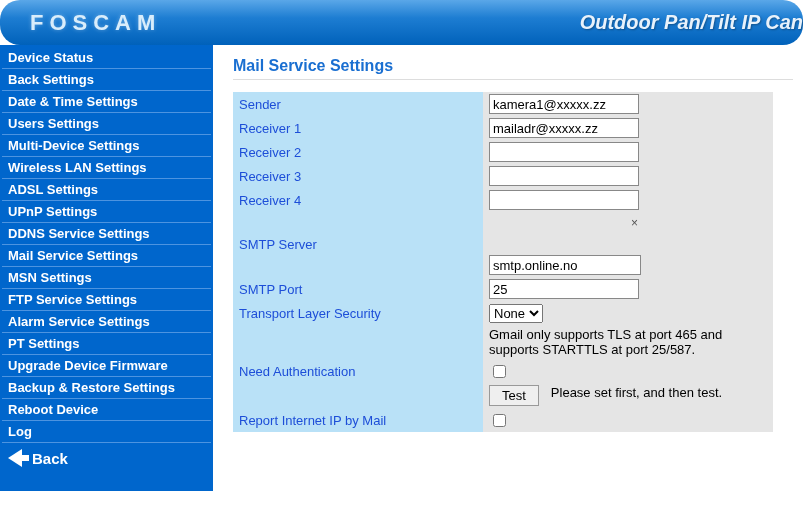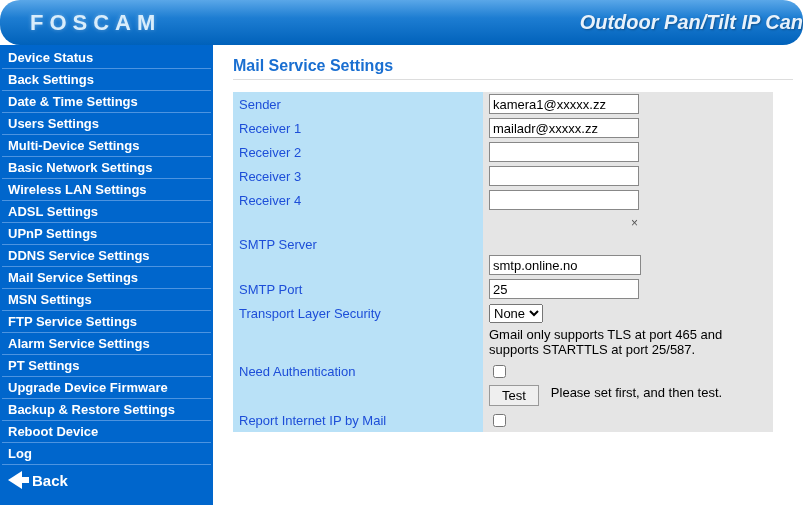--- a/index.html
+++ b/index.html
@@ -137,21 +137,20 @@
 </div>
 
 <div class="layout">
   <div class="sidebar">
     <div id="side-items">
         <div class="side-item">Device Status</div>
         <div class="side-item">Back Settings</div>
         <div class="side-item">Date &amp; Time Settings</div>
         <div class="side-item">Users Settings</div>
         <div class="side-item">Multi-Device Settings</div>
-        <div class="side-item">Basic Network Settings</div>
         <div class="side-item">Wireless LAN Settings</div>
         <div class="side-item">ADSL Settings</div>
         <div class="side-item">UPnP Settings</div>
         <div class="side-item">DDNS Service Settings</div>
         <div class="side-item">Mail Service Settings</div>
         <div class="side-item">MSN Settings</div>
         <div class="side-item">FTP Service Settings</div>
         <div class="side-item">Alarm Service Settings</div>
         <div class="side-item">PT Settings</div>
         <div class="side-item">Upgrade Device Firmware</div>

